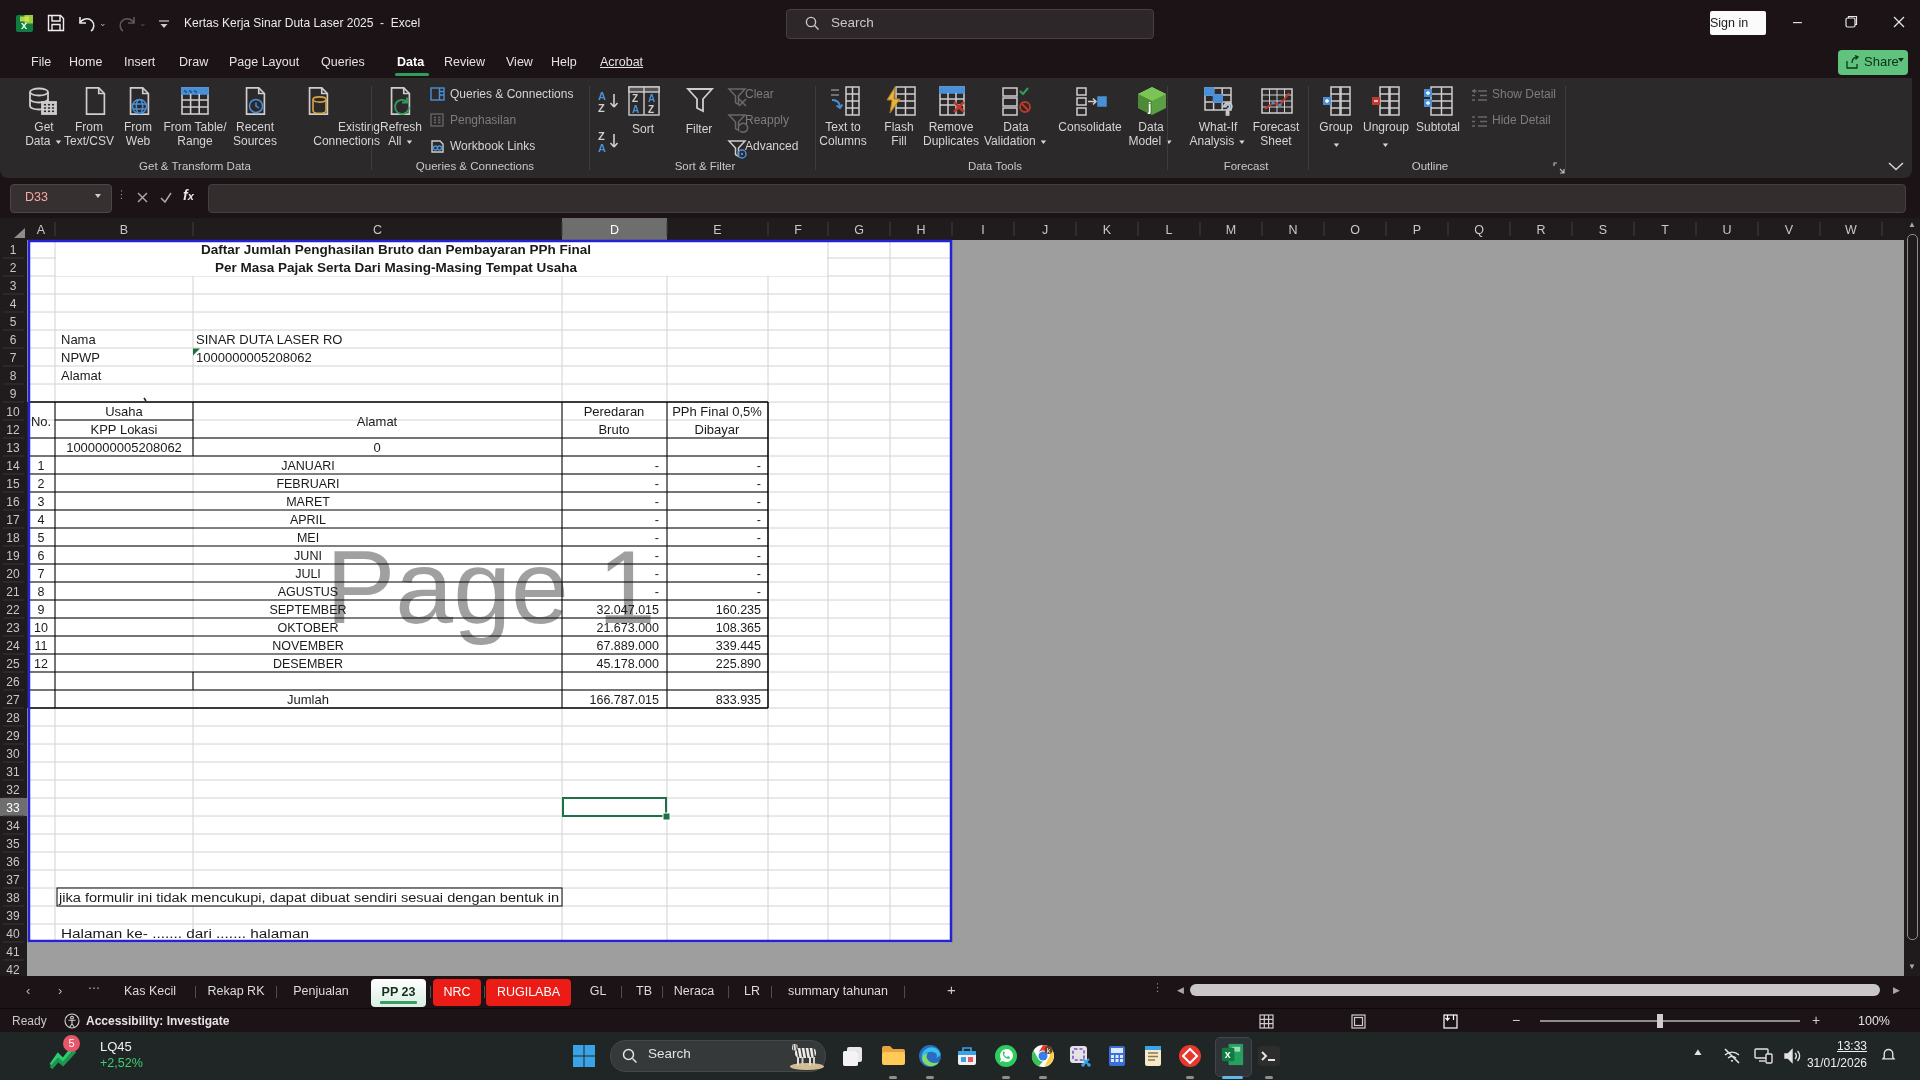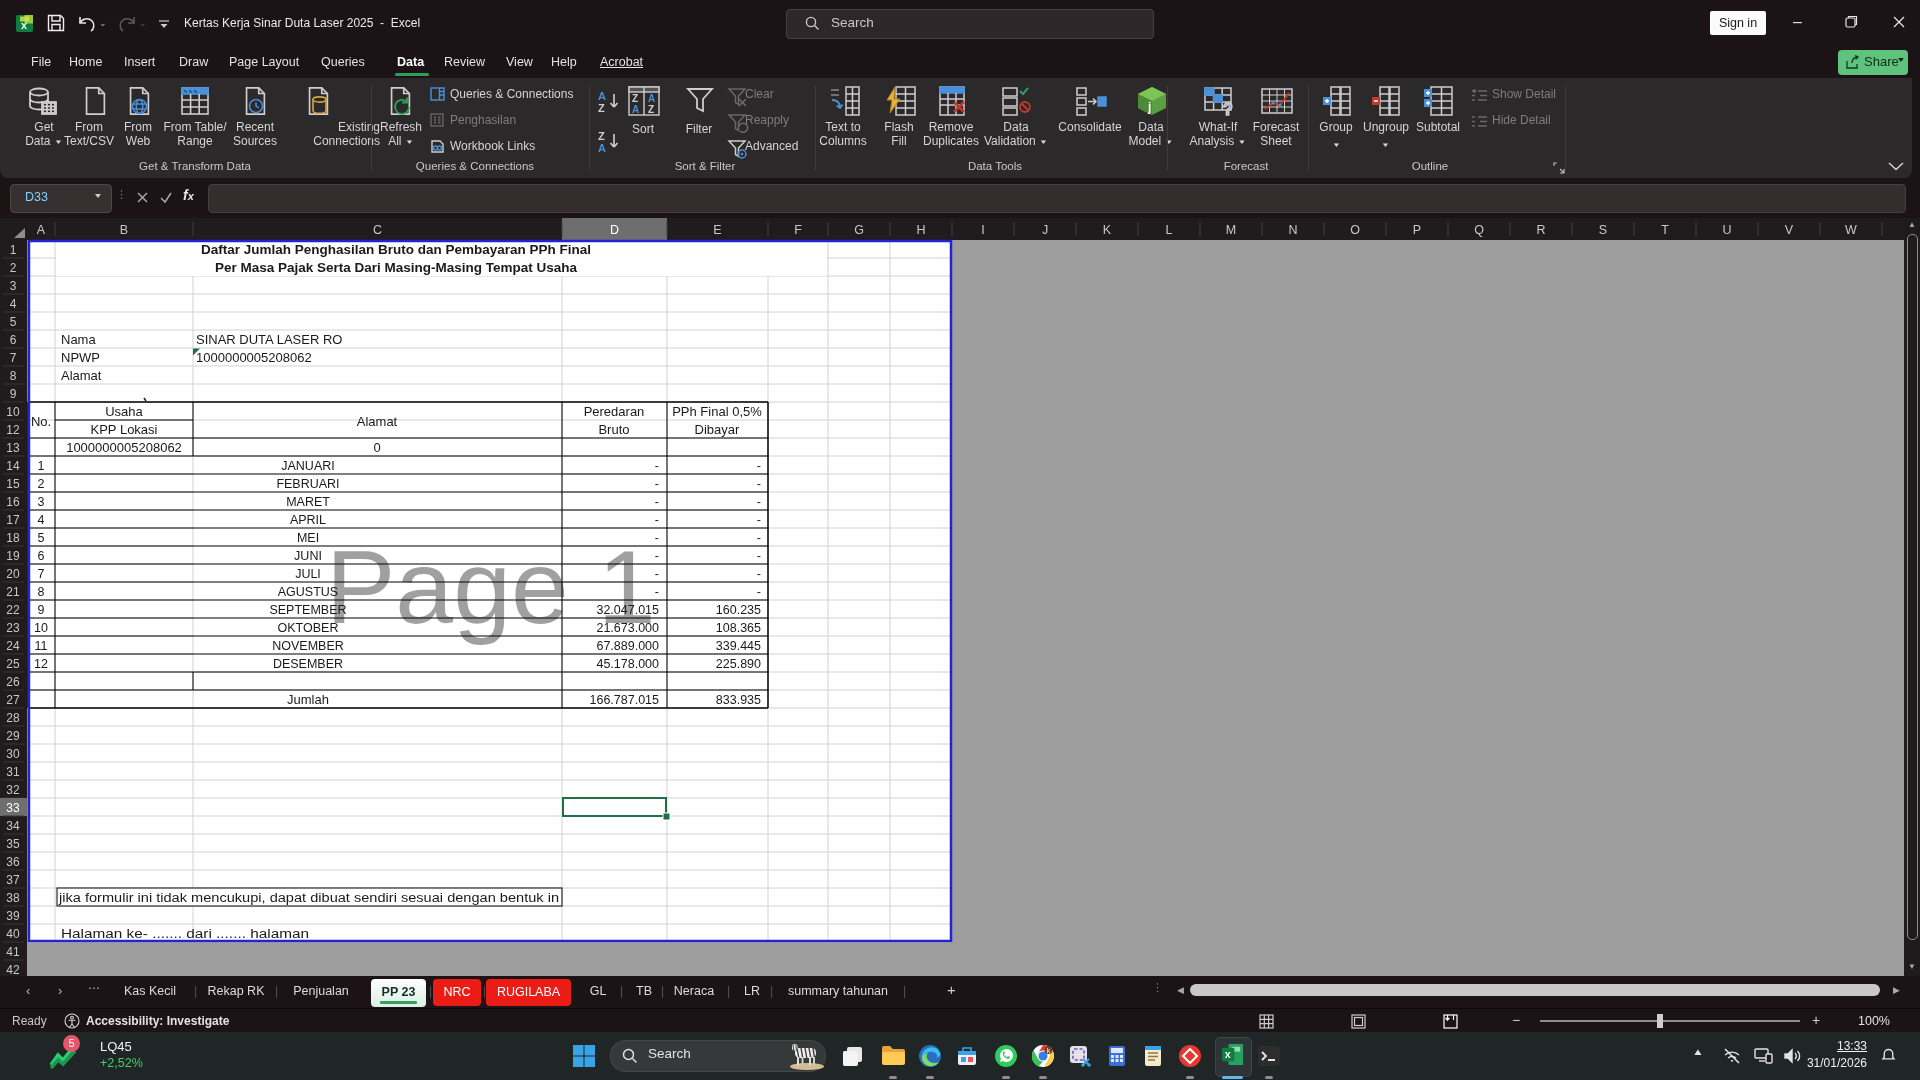--- a/index.html
+++ b/index.html
@@ -59,21 +59,21 @@
     <span class="abs" style="left:184px;top:16px;color:#eceaea;font-size:12px;">Kertas Kerja Sinar Duta Laser 2025&nbsp;&nbsp;-&nbsp;&nbsp;Excel</span>
 
     <div class="abs" style="left:786px;top:9px;width:366px;height:28px;background:#2e2729;border:1px solid #474041;border-radius:4px;">
       <svg class="abs" style="left:18px;top:6px" width="15" height="15" viewBox="0 0 15 15" fill="none" stroke="#c9c7c7" stroke-width="1.4">
         <circle cx="6" cy="6" r="4.6"></circle>
           <line x1="9.6" y1="9.6" x2="13.5" y2="13.5"></line>
       </svg>
       <span class="abs" style="left:44px;top:5px;color:#c9c7c7;font-size:13.5px;">Search</span>
     </div>
 
-    <div class="abs" style="left:1710px;top:11px;width:56px;height:24px;background:#fbfbfb;border-radius:2px;color:#1b1b1b;font-size:12.5px;text-align:center;line-height:24px;">Sign in</div>
+    <div class="abs" style="left:1710px;top:11px;width:56px;height:24px;background:#fbfbfb;border-radius:2px;color:#1b1b1b;font-size:12.5px;text-align:left;line-height:24px;">Sign in</div>
 
     <span class="abs" style="left:1793px;top:13px;color:#e6e4e4;font-size:16px;">–</span>
     <svg class="abs" style="left:1845px;top:15px" width="13" height="13" viewBox="0 0 13 13" fill="none" stroke="#e6e4e4" stroke-width="1.2">
       <rect x="1" y="3" width="9" height="9" rx="1.5"></rect>
       <path d="M3.5 3 v-1.5 h8 v8 h-1.5"></path>
     </svg>
     <svg class="abs" style="left:1893px;top:16px" width="12" height="12" viewBox="0 0 12 12" stroke="#e6e4e4" stroke-width="1.3">
       <line x1="1" y1="1" x2="11" y2="11"></line>
         <line x1="11" y1="1" x2="1" y2="11"></line>
     </svg>
@@ -333,21 +333,21 @@
     <svg class="abs" style="left:1553px;top:84px" width="12" height="12" viewBox="0 0 12 12" fill="none" stroke="#b9b7b7" stroke-width="1.2">
       <path d="M1 4 v-3 h3 M11 8 v3 h-3 M7 7 l4 4 M7 11 h4 v-4"></path>
     </svg>
     <svg class="abs" style="left:1888px;top:84px" width="16" height="9" viewBox="0 0 16 9" fill="none" stroke="#d6d4d4" stroke-width="1.5">
         <path d="M1 1 l7 6.5 L15 1"></path>
       </svg>
   </div>
 
   <div id="fbar" class="abs">
     <div class="abs" style="left:10px;top:6px;width:100px;height:27px;background:#363031;border:1px solid #4c4647;border-radius:4px;">
-      <span class="abs" style="left:14px;top:5px;color:#7dd3fc;font-size:12.5px;">D33</span>
+      <span class="abs" style="left:14px;top:5px;color:#fca5a5;font-size:12.5px;">D33</span>
       <span class="abs chev" style="left:82px;top:5px;color:#cfcdcd;font-size:10px;">▼</span>
     </div>
     <span class="abs" style="left:116px;top:10px;color:#8a8888;font-size:11px;letter-spacing:0;">⋮</span>
     <svg class="abs" style="left:136px;top:13px" width="13" height="13" viewBox="0 0 13 13" stroke="#a9a7a7" stroke-width="1.4">
       <line x1="2" y1="2" x2="11" y2="11"></line>
         <line x1="11" y1="2" x2="2" y2="11"></line>
     </svg>
     <svg class="abs" style="left:159px;top:13px" width="14" height="13" viewBox="0 0 14 13" fill="none" stroke="#a9a7a7" stroke-width="1.5">
       <path d="M2 7 l4 4 L12 2"></path>
     </svg>

